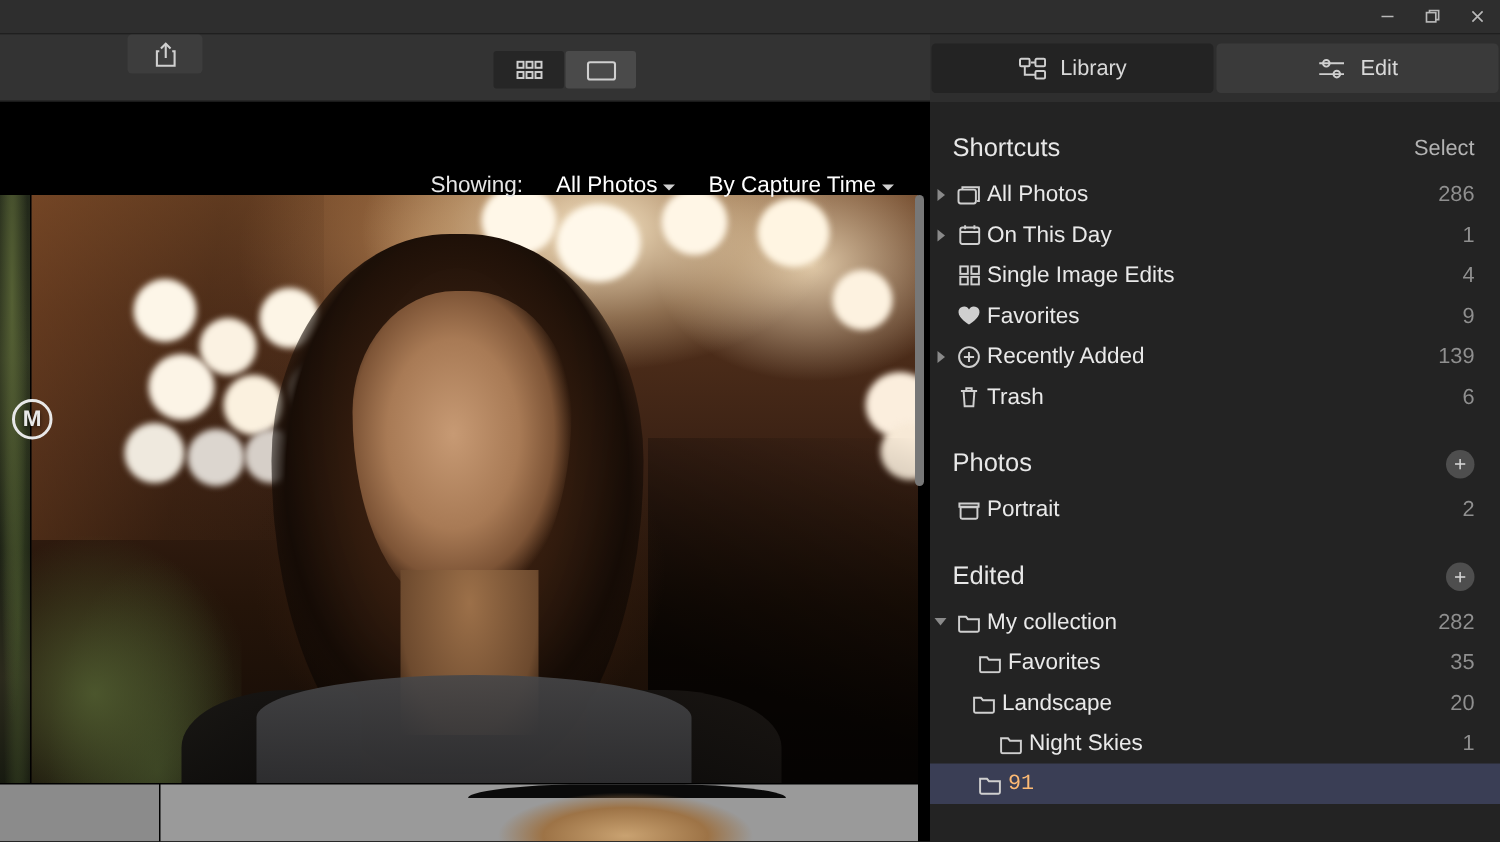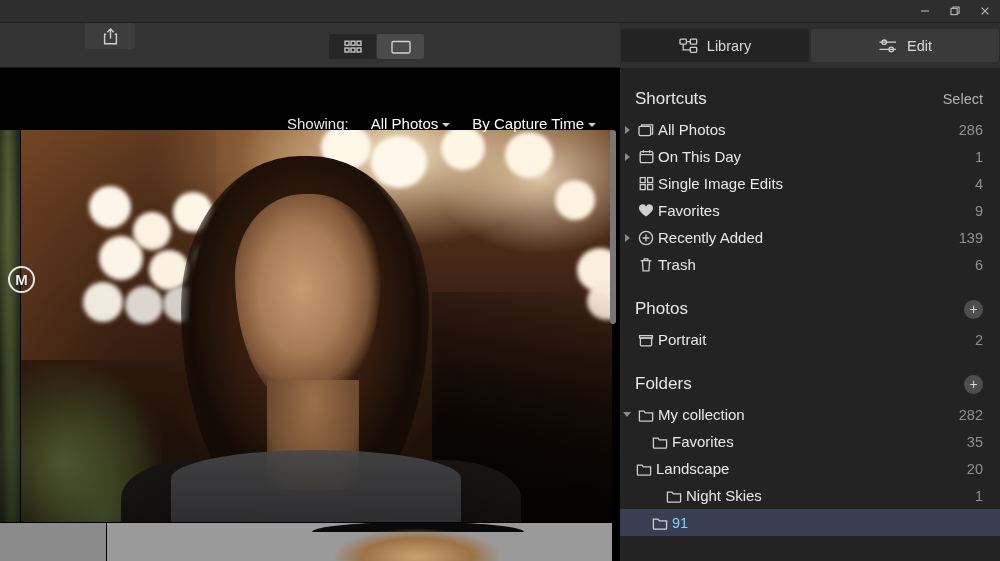--- a/index.html
+++ b/index.html
@@ -179,21 +179,21 @@
   }
   .row.selected { background: #3a3e55; }
   .disc { width: 14px; flex: none; display: flex; align-items: center; justify-content: center; }
   .disc-tri { width: 0; height: 0; border-top: 4px solid transparent; border-bottom: 4px solid transparent;
     border-left: 5px solid #8a8a8a; }
   .disc-tri.open { border-left: 4px solid transparent; border-right: 4px solid transparent;
     border-top: 5px solid #8a8a8a; border-bottom: none; }
   .r-icon { width: 24px; flex: none; display: flex; align-items: center; justify-content: center; color: #cfcfcf; }
   .r-label { flex: 1; white-space: nowrap; overflow: hidden; }
   .r-count { color: #8f8f8f; font-size: 14.5px; }
-  .row.selected .r-count { color: #7dd3fc; }
+  .row.selected .r-count { color: #fdba74; font-family: Liberation Mono, monospace; }
   .svg-i { stroke: #cfcfcf; fill: none; stroke-width: 1.3; }
   .svg-f { fill: #cfcfcf; stroke: none; }
 </style>
 </head>
 <body>
 
 <div id="app">
 
   <div class="titlebar">
     <div class="wbtn">
@@ -440,21 +440,21 @@
               <path d="M2.4 5.2h11.2v6.6a1 1 0 0 1-1 1H3.4a1 1 0 0 1-1-1z"></path>
               <path d="M1.6 2.6h12.8v2.2H1.6z"></path>
             </g>
           </svg>
       </span>
       <span class="r-label">Portrait</span>
       <span class="r-count">2</span>
     </div>
 
     <div class="sec-head">
-      <span class="sec-title">Folders</span>
+      <span class="sec-title">Edited</span>
       <span class="plus-circle">+</span>
     </div>
 
     <div class="row">
       <span class="disc">
           <i class="disc-tri open"></i>
         </span>
       <span class="r-icon">
         <svg width="16" height="14" viewBox="0 0 16 14">
             <path d="M1.4 3.2h4.6l1.3 1.6h7.3v7.4a.9.9 0 0 1-.9.9H2.3a.9.9 0 0 1-.9-.9z" class="svg-i"></path>
@@ -467,21 +467,21 @@
     <div class="row" style="padding-left:28px">
       <span class="r-icon">
         <svg width="16" height="14" viewBox="0 0 16 14">
             <path d="M1.4 3.2h4.6l1.3 1.6h7.3v7.4a.9.9 0 0 1-.9.9H2.3a.9.9 0 0 1-.9-.9z" class="svg-i"></path>
           </svg>
       </span>
       <span class="r-label">Favorites</span>
       <span class="r-count">35</span>
     </div>
 
-    <div class="row" style="padding-left:12px">
+    <div class="row" style="padding-left:24px">
       <span class="r-icon">
         <svg width="16" height="14" viewBox="0 0 16 14">
             <path d="M1.4 3.2h4.6l1.3 1.6h7.3v7.4a.9.9 0 0 1-.9.9H2.3a.9.9 0 0 1-.9-.9z" class="svg-i"></path>
           </svg>
       </span>
       <span class="r-label">Landscape</span>
       <span class="r-count">20</span>
     </div>
 
     <div class="row" style="padding-left:42px">

